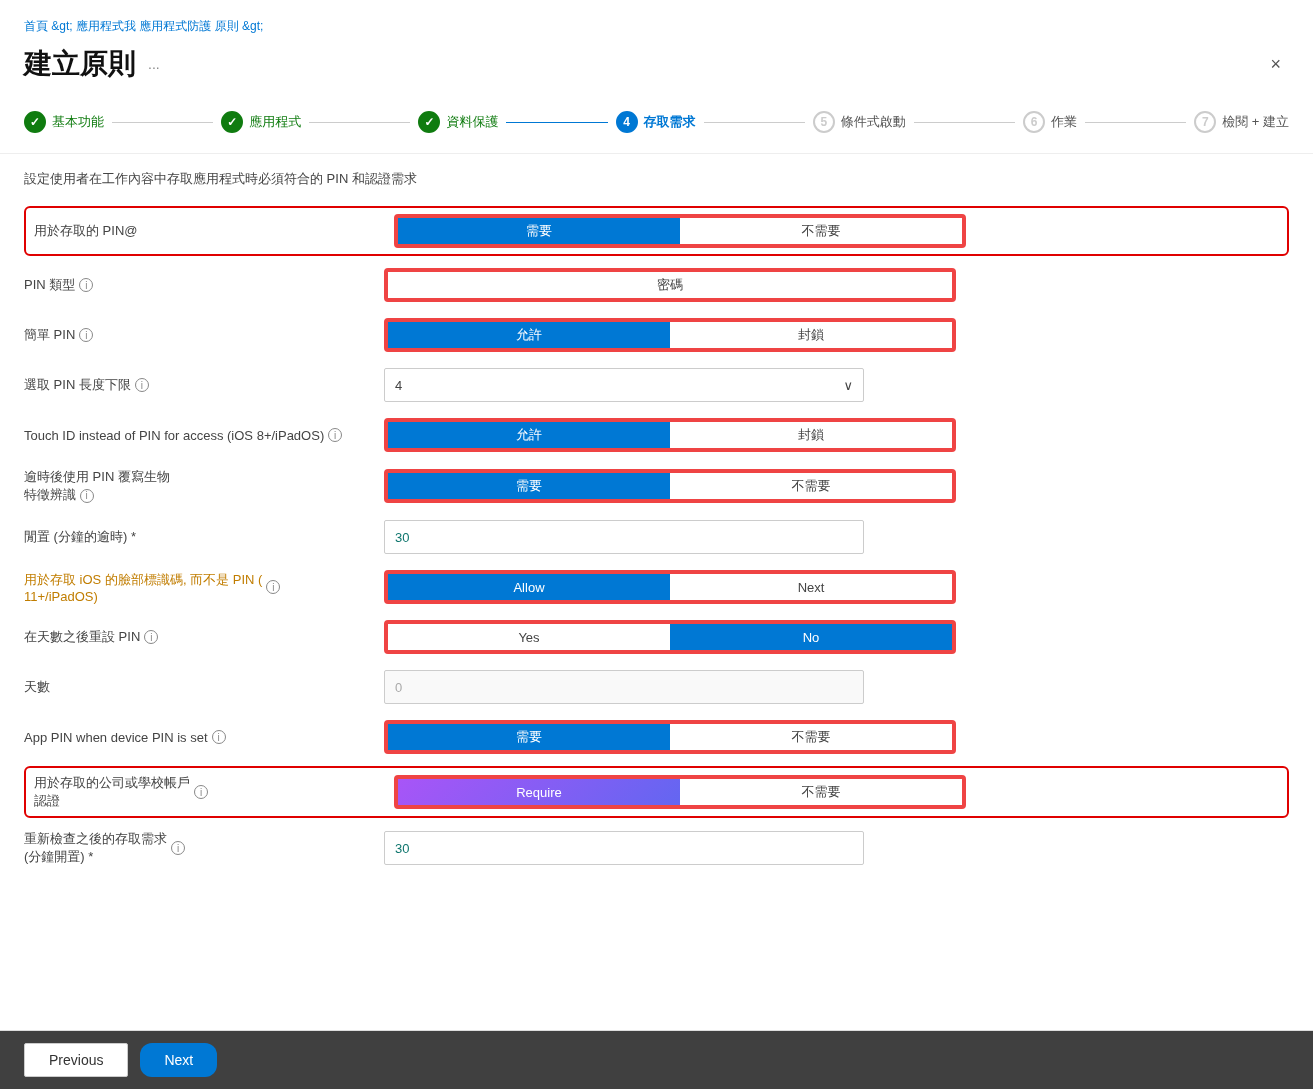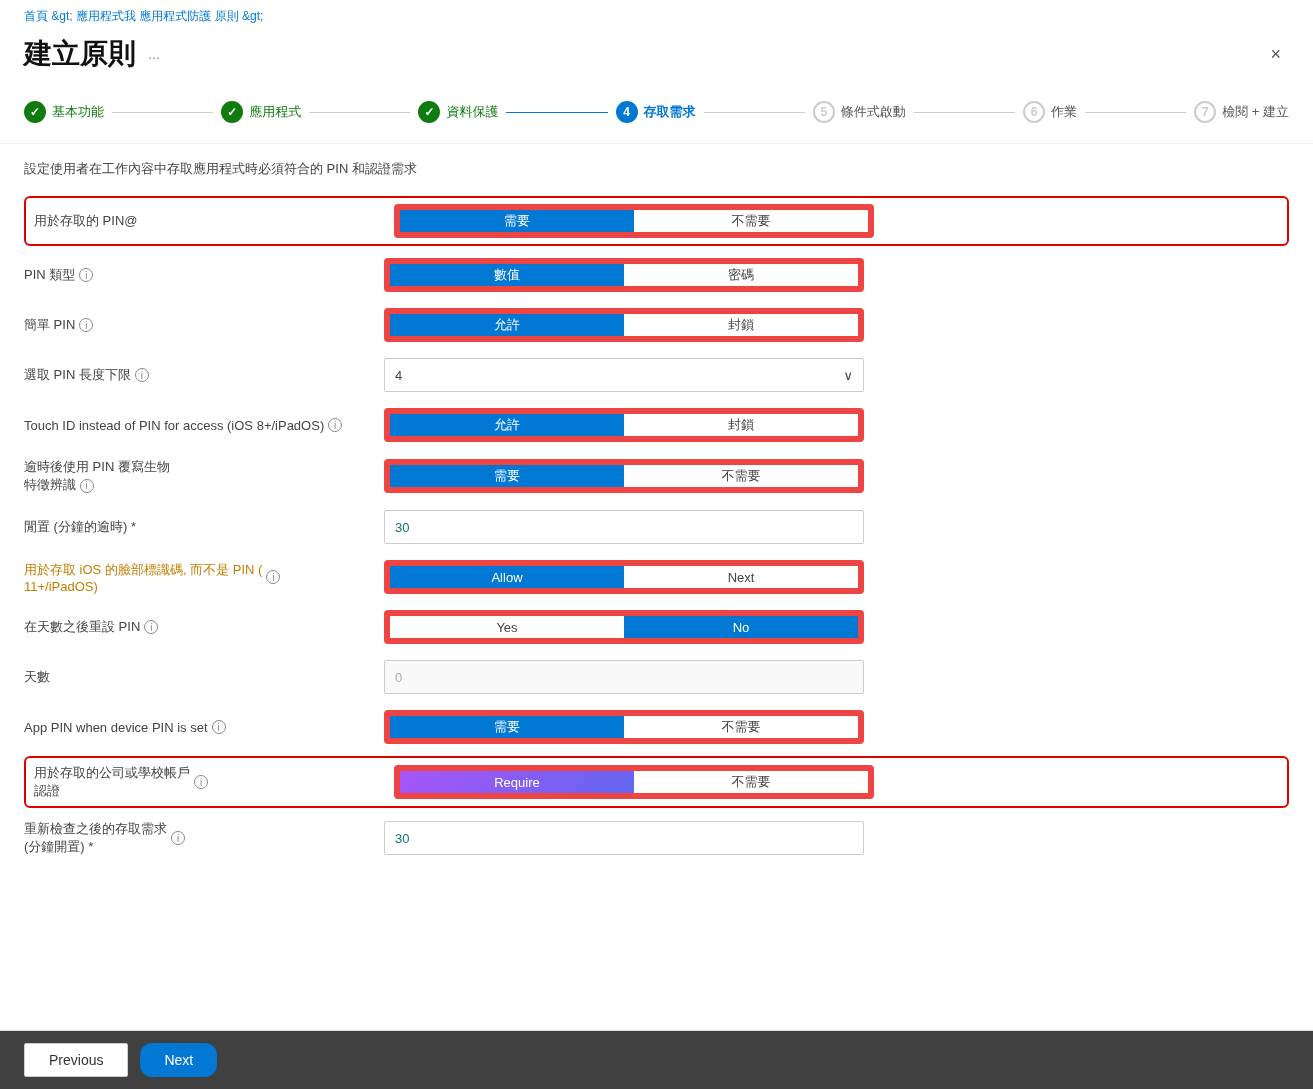--- a/index.html
+++ b/index.html
@@ -11,21 +11,21 @@
     }
     .page-container {
       width: 1313px;
       min-height: 1089px;
       background: #fff;
       position: relative;
     }
     .breadcrumb {
       font-size: 12px;
       color: #0078d4;
-      padding: 8px 24px 6px 24px;
+      padding: 18px 24px 6px 24px;
     }
     .page-header {
       display: flex;
       align-items: center;
       justify-content: space-between;
       padding: 4px 24px 16px 24px;
     }
     .page-title {
       font-size: 28px;
       font-weight: 600;
@@ -141,24 +141,24 @@
       border-radius: 50%;
       border: 1px solid #888;
       font-size: 10px;
       color: #888;
       cursor: pointer;
       flex-shrink: 0;
     }
     .toggle-group {
       display: flex;
       height: 34px;
-      width: 480px;
+      width: 572px;
       border-radius: 4px;
       overflow: hidden;
-      border: 6px solid #ef4444;
+      border: 4px solid #ef4444;
     }
     .toggle-btn {
       flex: 1;
       display: flex;
       align-items: center;
       justify-content: center;
       font-size: 13px;
       cursor: pointer;
       border: none;
       background: #fff;
@@ -309,21 +309,20 @@
         <button class="toggle-btn active-blue">需要</button>
         <button class="toggle-btn">不需要</button>
       </div>
     </div>
 
     <div class="form-row">
       <div class="form-label">
         PIN 類型 <span class="info-icon">i</span>
       </div>
       <div class="toggle-group">
-        <button class="toggle-btn active-blue">數值</button>
         <button class="toggle-btn">密碼</button>
       </div>
     </div>
 
     <div class="form-row">
       <div class="form-label">
         簡單 PIN <span class="info-icon">i</span>
       </div>
       <div class="toggle-group">
         <button class="toggle-btn active-blue">允許</button>

